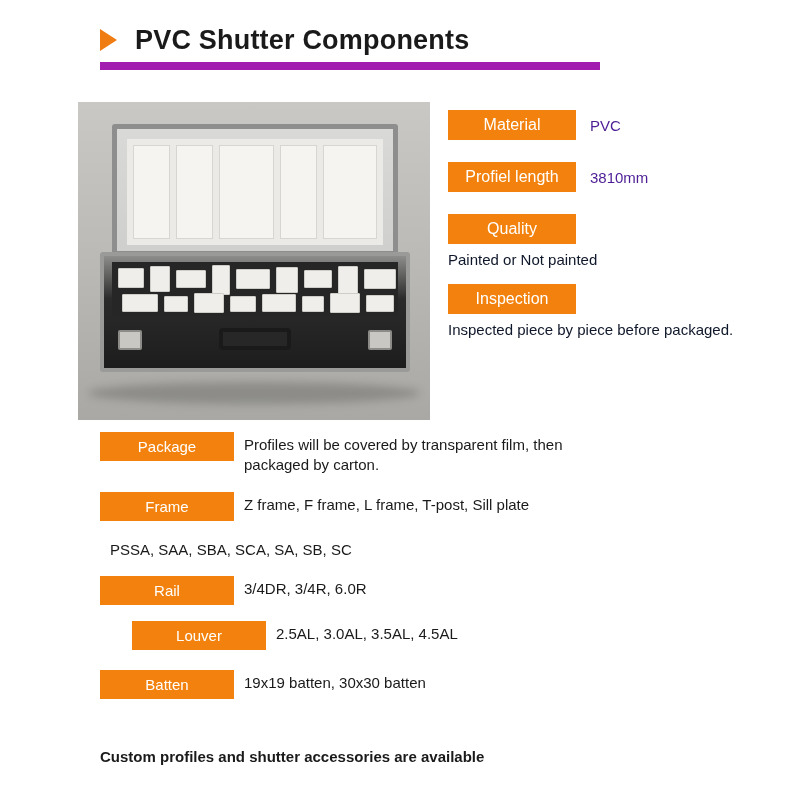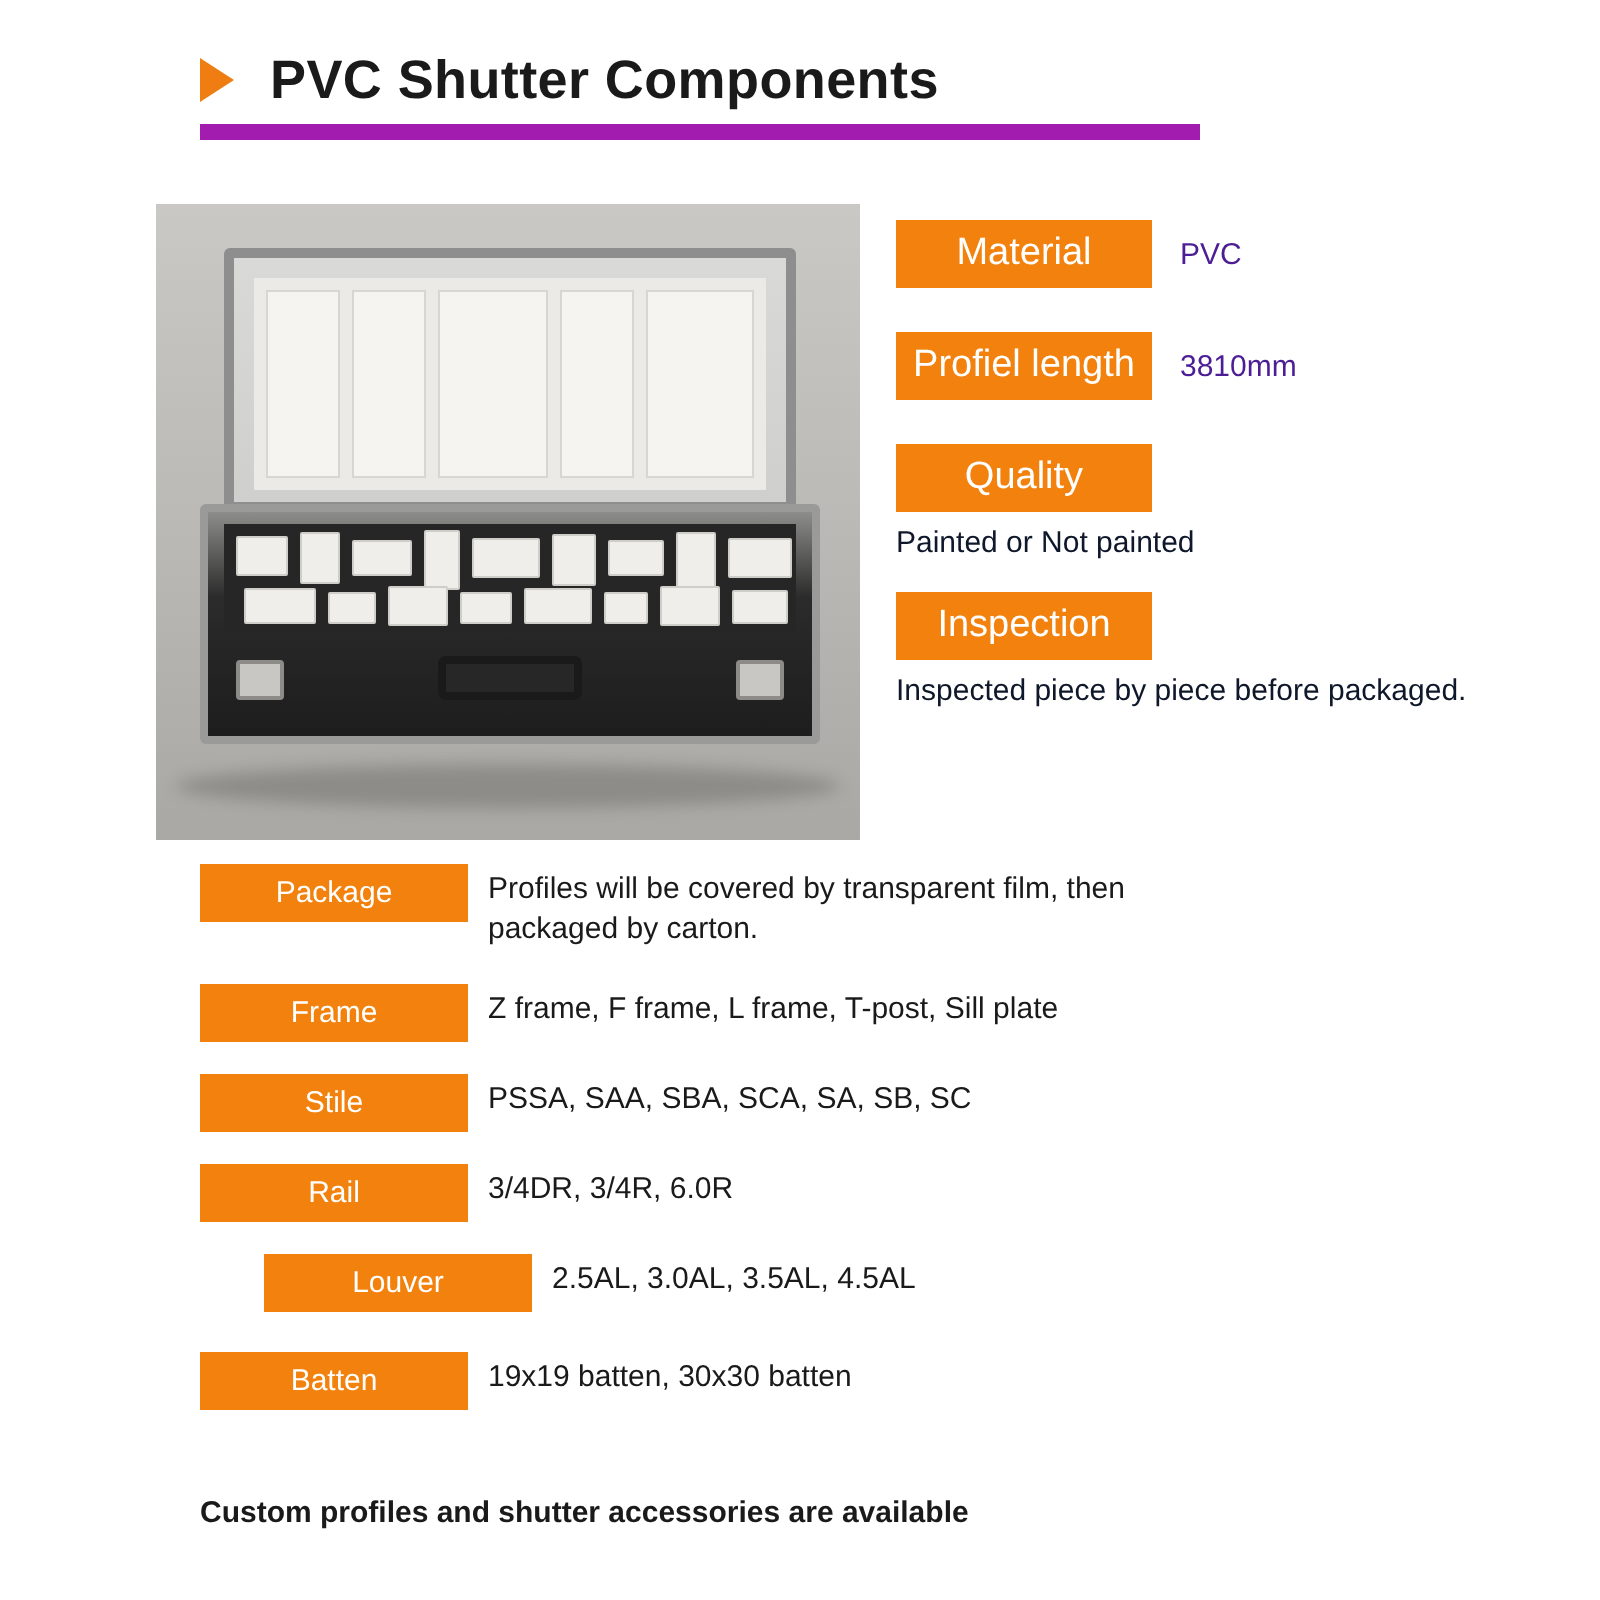--- a/index.html
+++ b/index.html
@@ -150,21 +150,21 @@
     width: 330px;
   }
   .spec-row {
     display: flex;
     align-items: center;
     margin-bottom: 6px;
   }
   .tag {
     background: #f2820d;
     color: #ffffff;
-    font-size: 19px;
+    font-size: 16px;
     text-align: center;
     padding: 6px 0;
     width: 128px;
     flex: none;
   }
   .spec-value {
     font-size: 15px;
     color: #4c1d95;
     margin-left: 14px;
     white-space: nowrap;
@@ -293,21 +293,20 @@
       <div class="list-tag">Package</div>
       <div class="list-text" style="max-width:370px;">Profiles will be covered by transparent film, then packaged by carton.</div>
     </div>
 
     <div class="list-row" style="margin-top:16px;">
       <div class="list-tag">Frame</div>
       <div class="list-text">Z frame, F frame, L frame, T-post, Sill plate</div>
     </div>
 
     <div class="list-row" style="margin-top:16px;">
-      <div class="list-tag">Stile</div>
       <div class="list-text">PSSA, SAA, SBA, SCA, SA, SB, SC</div>
     </div>
 
     <div class="list-row" style="margin-top:16px;">
       <div class="list-tag">Rail</div>
       <div class="list-text">3/4DR, 3/4R, 6.0R</div>
     </div>
 
     <div class="list-row" style="margin-top:16px;padding-left:32px;">
       <div class="list-tag">Louver</div>

